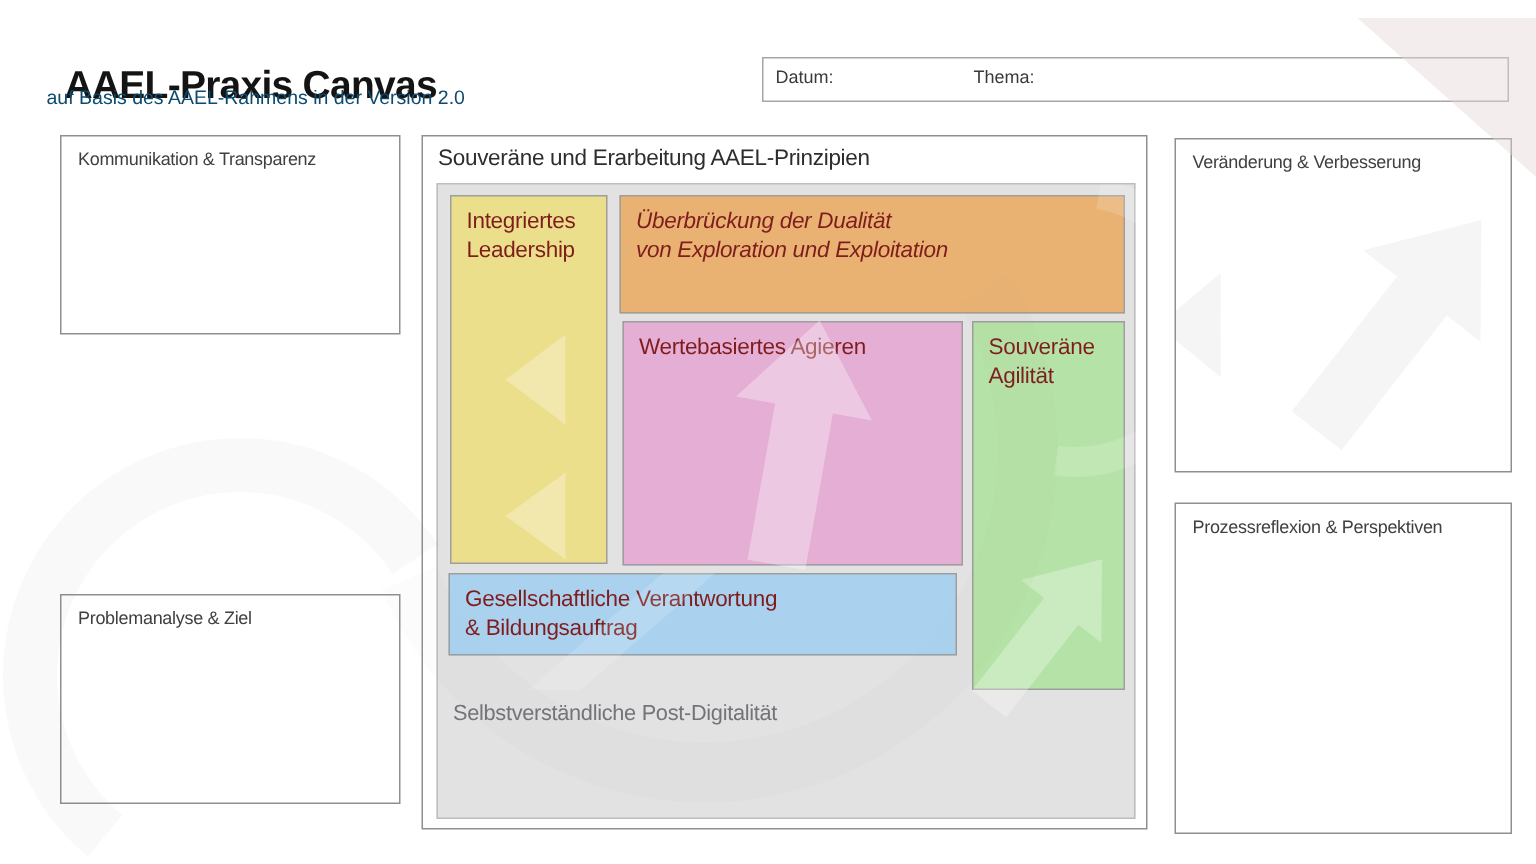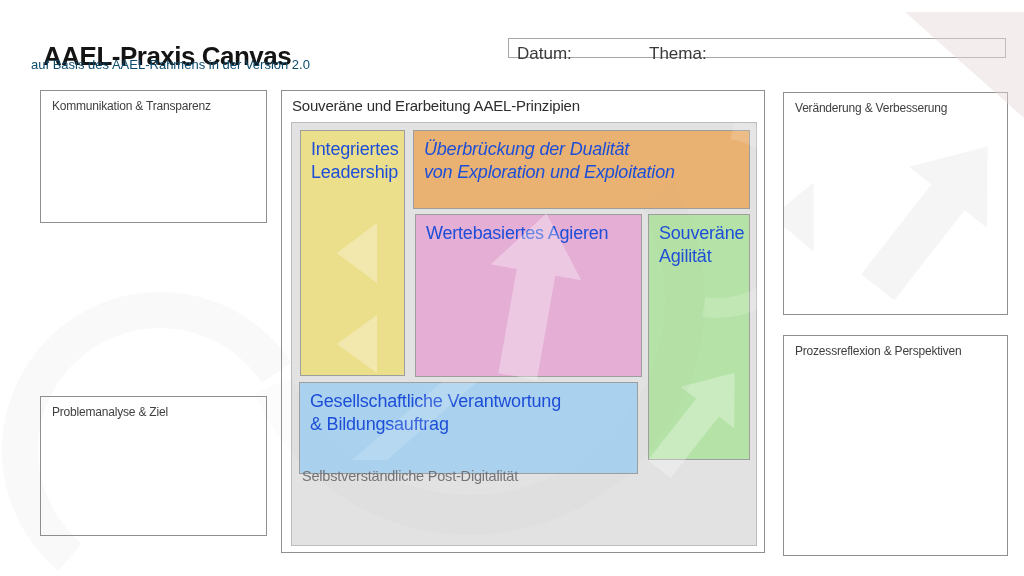--- a/index.html
+++ b/index.html
@@ -3,43 +3,43 @@
 <meta charset="utf-8">
 <style>
   html,body{margin:0;padding:0;background:#fff;}
   .canvas{
     position:relative;width:1024px;height:576px;overflow:hidden;background:#fff;
     font-family:"Liberation Sans","DejaVu Sans",sans-serif;color:#2d2d2d;
   }
   
   .title{position:absolute;left:43px;top:24px;font-size:26px;font-weight:bold;letter-spacing:-0.5px;color:#141414;}
   .subtitle{position:absolute;left:31px;top:57px;font-size:13px;color:#0c4a6e;text-align:right;}
-  .meta-box{position:absolute;left:508px;top:38px;width:498px;height:20px;border:1px solid #a6a6a6;background:#fff;box-sizing:border-box;font-size:17px;color:#3a3a3a;}
+  .meta-box{position:absolute;left:508px;top:38px;width:498px;height:30px;border:1px solid #a6a6a6;background:#fff;box-sizing:border-box;font-size:12px;color:#3a3a3a;}
   .meta-box .lbl{position:absolute;top:5px;}
   .meta-box .lbl.date{left:8px;}
   .meta-box .lbl.topic{left:140px;}
   
   .panel{position:absolute;background:#fff;border:1px solid #8f8f8f;box-sizing:border-box;}
   .panel .panel-label{display:block;padding:8px 11px;font-size:12px;letter-spacing:-0.2px;color:#404040;line-height:1.25;}
   .pA{left:40px;top:90px;width:227px;height:133px;}
   .pB{left:40px;top:243px;width:227px;height:131px;}
   .pC{left:40px;top:396px;width:227px;height:140px;}
   .pD{left:783px;top:92px;width:225px;height:223px;}
   .pE{left:783px;top:335px;width:225px;height:221px;}
   
   .center{left:281px;top:90px;width:484px;height:463px;}
   .center-title{display:block;padding:6px 10px 0 10px;font-size:15px;letter-spacing:-0.2px;color:#2d2d2d;}
   .tray{position:absolute;left:9px;top:31px;width:466px;height:424px;background:#e2e2e3;border:1px solid #bdbdbd;box-sizing:border-box;}
   .principle{position:absolute;border:1px solid #9e9e9e;box-sizing:border-box;}
-  .principle .p-label{display:block;padding:7px 10px;font-size:18px;line-height:1.28;letter-spacing:-0.2px;color:#1d4ed8;white-space:pre-line;}
+  .principle .p-label{display:block;padding:7px 10px;font-size:15px;line-height:1.28;letter-spacing:-0.2px;color:#7f1d1d;white-space:pre-line;}
   .pr-0{left:8px;top:7px;width:105px;height:246px;}    
   .pr-1{left:121px;top:7px;width:337px;height:79px;font-style:italic;}   
   .pr-2{left:123px;top:91px;width:227px;height:163px;} 
   .pr-3{left:356px;top:91px;width:102px;height:246px;} 
-  .pr-4{left:7px;top:259px;width:339px;height:92px;}   
+  .pr-4{left:7px;top:259px;width:339px;height:55px;}   
   .tray-base-label{position:absolute;left:10px;top:345px;font-size:14.5px;color:#737378;letter-spacing:-0.2px;}
   
   .wm{position:absolute;pointer-events:none;}
   .wm-page{left:0;top:0;width:1024px;height:576px;z-index:9;}
   .wm-tray{left:0;top:0;width:466px;height:424px;z-index:3;}
   .wm-panel{left:0;top:0;width:100%;height:100%;}
   .z1{z-index:1;}
 </style>
 </head>
 <body>

